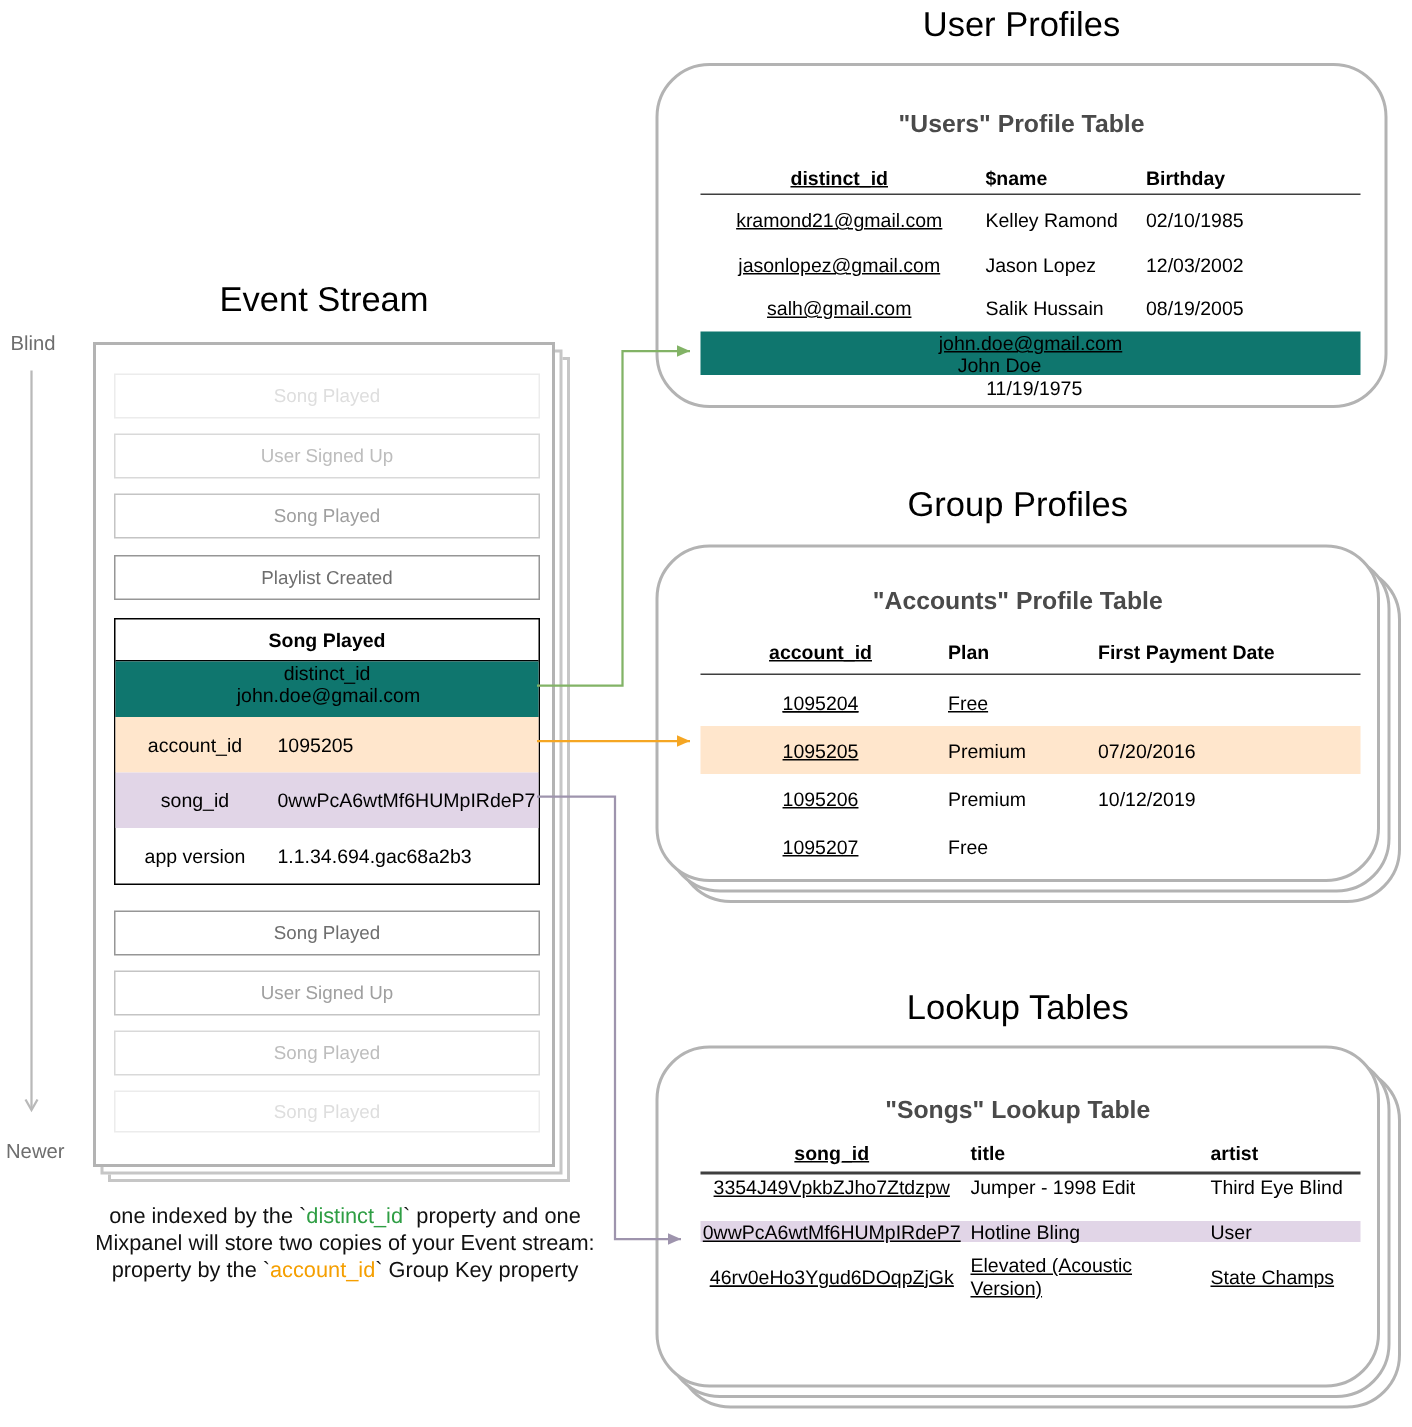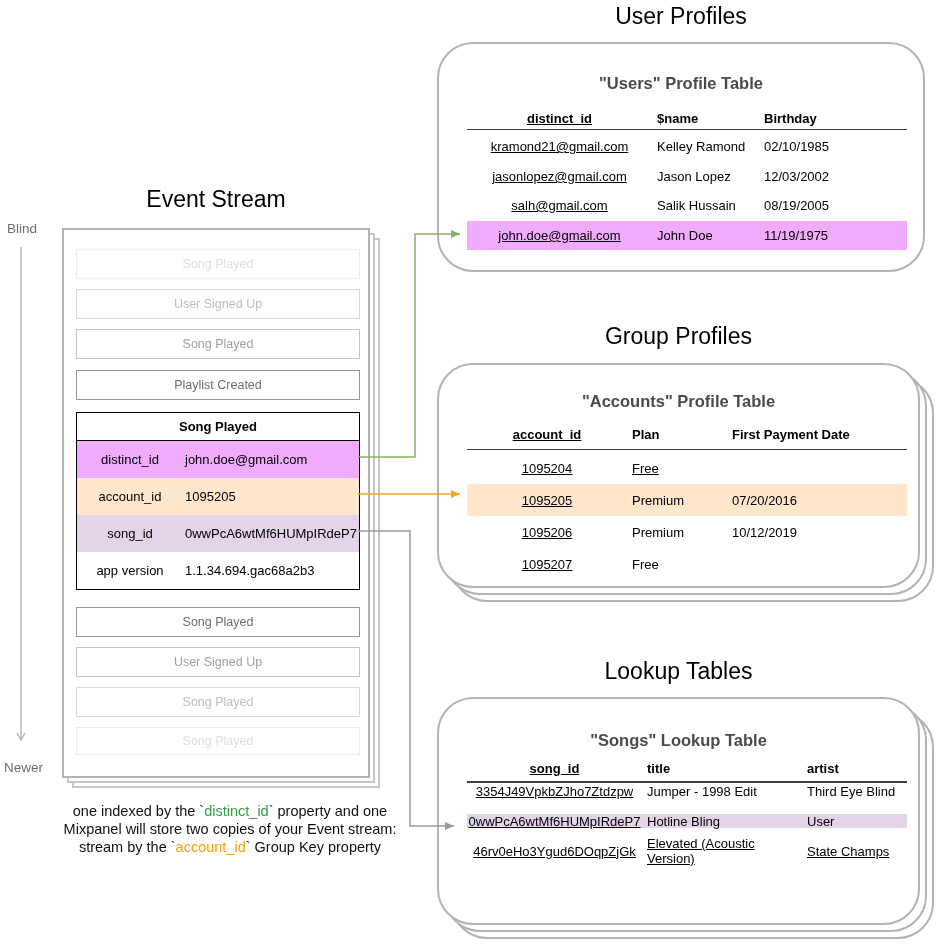--- a/index.html
+++ b/index.html
@@ -53,21 +53,21 @@
     position:absolute; left:12px; top:182px; width:284px;
     border:1px solid #000; background:#fff;
   }
   .et-header {
     height:28px; line-height:27px; text-align:center;
     font-weight:bold; font-size:13px; border-bottom:1px solid #000;
   }
   .et-row { height:37px; display:flex; align-items:center; font-size:13px; }
   .et-key { width:106px; text-align:center; }
   .et-val { padding-left:2px; }
-  .hl-green  { background:#f0abfc; }
+  .hl-green  { background:#0f766e;flex-direction:column; }
   .hl-orange { background:#ffe6cc; }
   .hl-purple { background:#e1d5e7; }
 
   .axis-label { position:absolute; font-size:13.5px; color:#6e6e6e; }
   #older-label { left:7px; top:221px; }
   #newer-label { left:4px; top:760px; }
 
   
   #caption {
     position:absolute; left:20px; top:802px; width:420px;
@@ -178,21 +178,21 @@
 
   <div class="ev-box fade-4" id="evb-4">Song Played</div>
   <div class="ev-box fade-3" id="evb-5">User Signed Up</div>
   <div class="ev-box fade-2" id="evb-6">Song Played</div>
   <div class="ev-box fade-1" id="evb-7">Song Played</div>
 </div>
 
 <div id="caption">
   <div><span>one indexed by the `</span><span class="code-green">distinct_id</span><span>` property and one</span></div>
   <div>Mixpanel will store two copies of your Event stream:</div>
-  <div><span>stream by the `</span><span class="code-orange">account_id</span><span>` Group Key property</span></div>
+  <div><span>property by the `</span><span class="code-orange">account_id</span><span>` Group Key property</span></div>
 </div>
 
 <div class="big-title" id="title-user-profiles">User Profiles</div>
 
 <div class="card" id="users-card">
   <div class="tbl-title">"Users" Profile Table</div>
   <div class="trow thead">
     <span class="c1 key-col">distinct_id</span>
     <span class="c2">$name</span>
     <span class="c3">Birthday</span>

